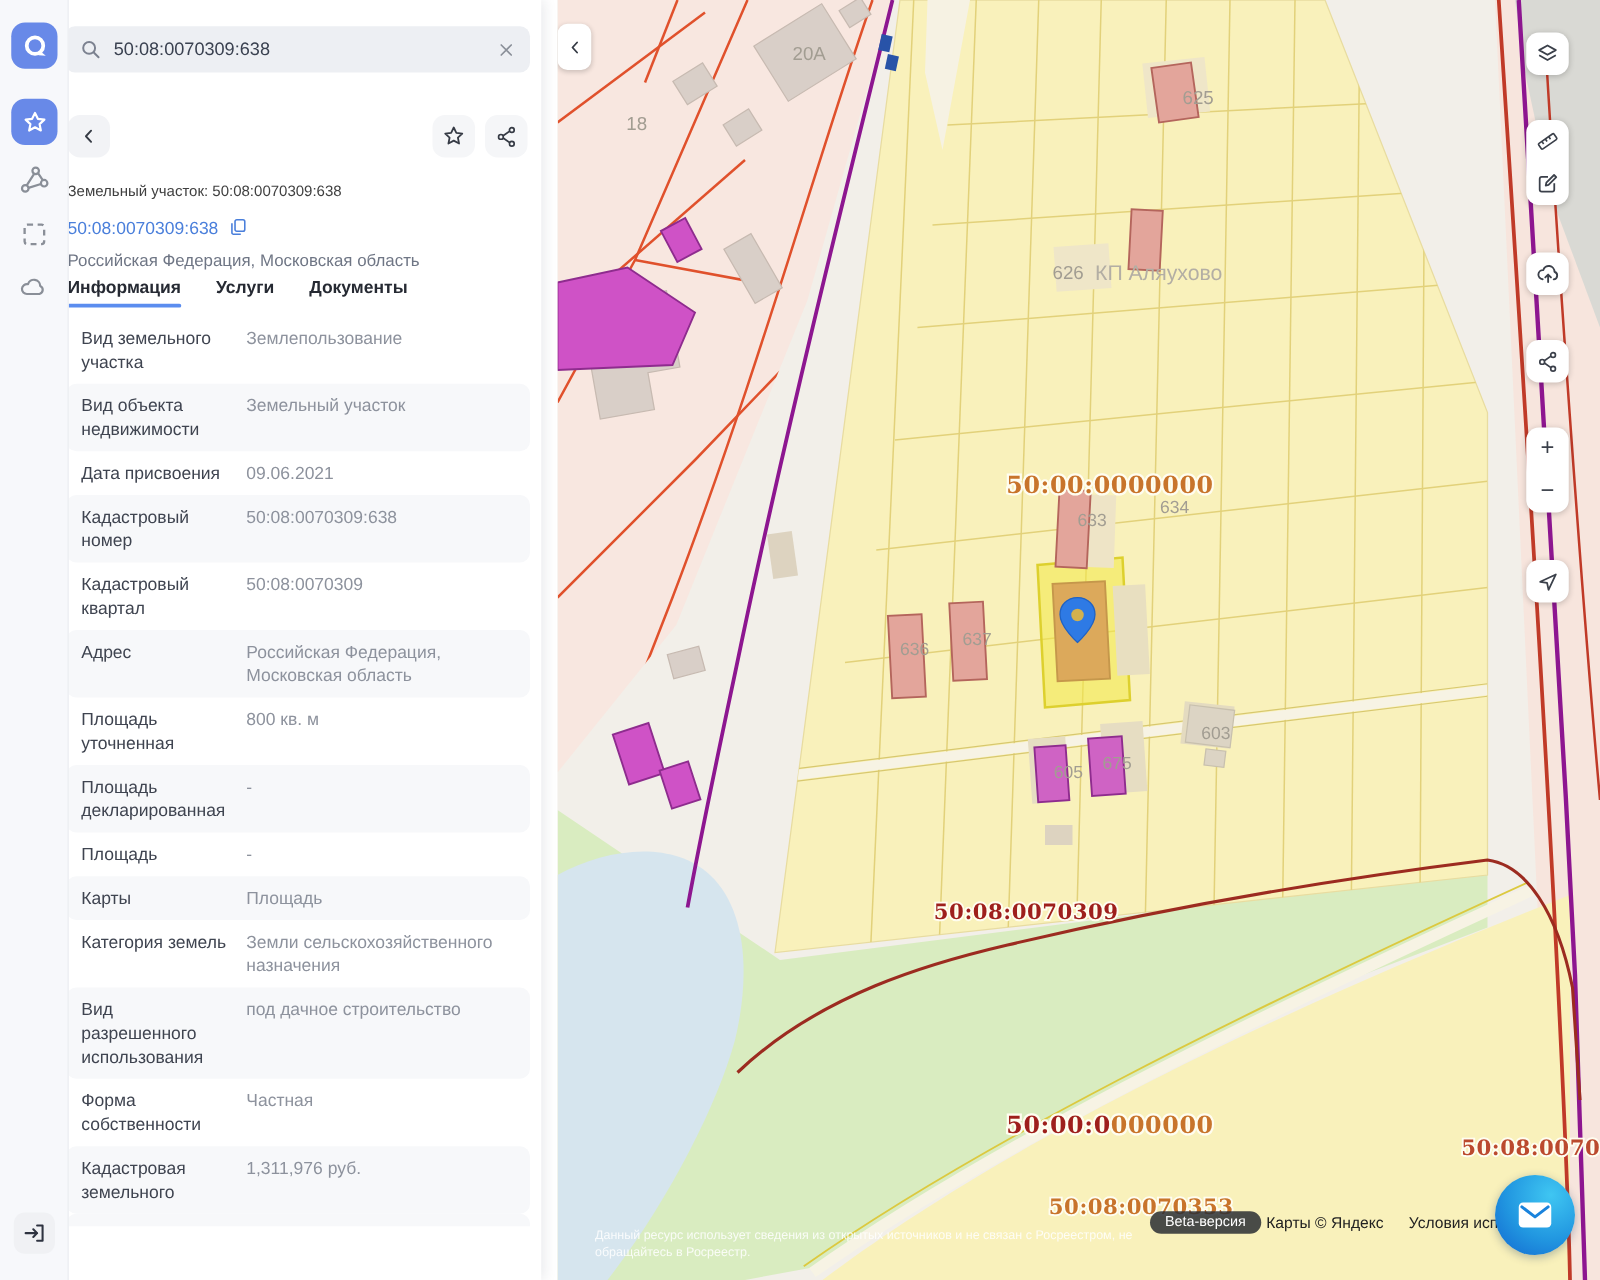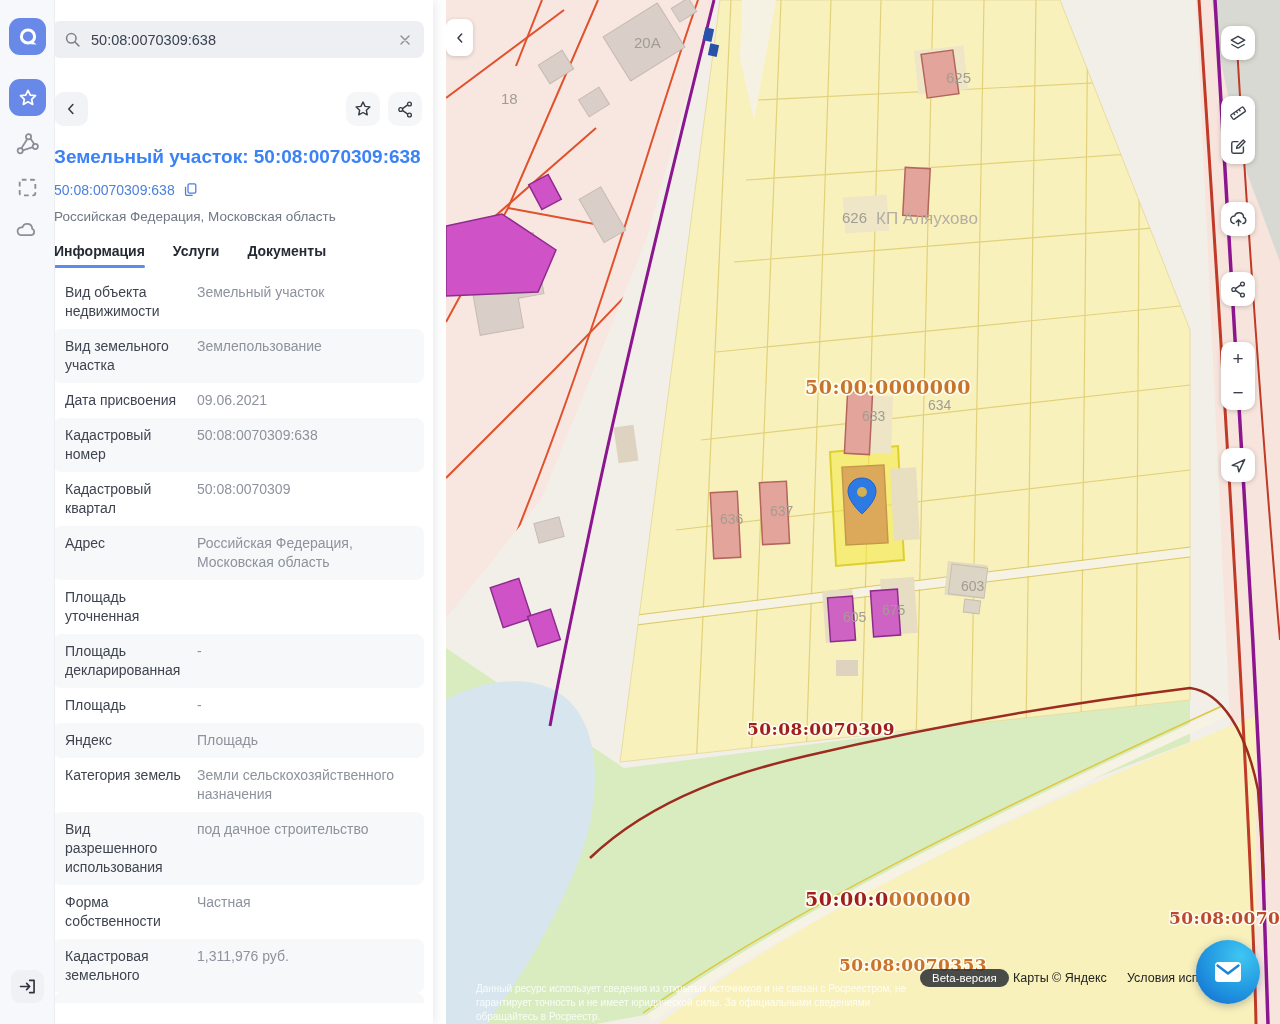--- a/index.html
+++ b/index.html
@@ -17,25 +17,25 @@
   .panel { position:absolute; left:42px; top:0; width:391px; height:1024px; background:#fff; z-index:30; box-shadow:2px 0 10px rgba(30,40,70,.10); }
   .search-wrap { margin:21px 9px 0 10px; height:37px; background:#edeff3; border-radius:8px; display:flex; align-items:center; padding:0 11px; }
   .search-wrap input { flex:1; border:none; outline:none; background:transparent; font:14.5px "Liberation Sans",sans-serif; color:#3a4150; margin-left:9px; }
   .clear-x { cursor:pointer; display:flex; }
 
   .panel-toolbar { margin:34px 11px 0 12px; display:flex; align-items:center; }
   .tb-btn { width:34px; height:34px; border-radius:10px; background:#f2f3f6; display:flex; align-items:center; justify-content:center; }
   .tb-spacer { flex:1; }
   .tb-btn + .tb-btn { margin-left:8px; }
 
-  .p-title { margin:20px 12px 0 12px; font-size:19px; font-weight:700; color:#3b82f6; }
+  .p-title { margin:20px 12px 0 12px; font-size:12px; font-weight:400; color:#404040; }
   .cad-link { margin:13px 12px 0 12px; display:flex; align-items:center; gap:7px; color:#4a7fdb; font-size:14px; }
   .p-region { margin:11px 12px 0 12px; color:#6f7685; font-size:13.5px; }
 
-  .tabs { margin:19px 12px 0 12px; display:flex; gap:28px; }
+  .tabs { margin:5px 12px 0 12px; display:flex; gap:28px; }
   .tab { font-size:14px; font-weight:700; color:#262a33; padding-bottom:9px; position:relative; cursor:pointer; }
   .tab.active::after { content:''; position:absolute; left:0; right:0; bottom:0; height:3px; border-radius:2px; background:#5b8def; }
 
   .rows { margin:7px 9px 0 11px; }
   .row { display:flex; padding:8px 12px; border-radius:8px; font-size:14px; line-height:19px; }
   .row:nth-child(even) { background:#f7f8fa; }
   .row .lbl { width:118px; flex-shrink:0; color:#3f4450; }
   .row .val { margin-left:14px; flex:1; color:#8d929d; }
   .row-partial { height:10px; background:#f7f8fa; border-radius:8px 8px 0 0; }
 
@@ -156,56 +156,57 @@
     <div class="p-region">Российская Федерация, Московская область</div>
 
     <div class="tabs">
       <div class="tab active">Информация</div>
       <div class="tab">Услуги</div>
       <div class="tab">Документы</div>
     </div>
 
     <div class="rows">
       <div class="row">
+          <div class="lbl">Вид земельного участка</div>
+          <div class="val">Землепользование</div>
+        </div>
+      <div class="row">
           <div class="lbl">Вид объекта недвижимости</div>
           <div class="val">Земельный участок</div>
         </div>
       <div class="row">
-          <div class="lbl">Вид земельного участка</div>
-          <div class="val">Землепользование</div>
-        </div>
-      <div class="row">
           <div class="lbl">Дата присвоения</div>
           <div class="val">09.06.2021</div>
         </div>
       <div class="row">
           <div class="lbl">Кадастровый номер</div>
           <div class="val">50:08:0070309:638</div>
         </div>
       <div class="row">
           <div class="lbl">Кадастровый квартал</div>
           <div class="val">50:08:0070309</div>
         </div>
       <div class="row">
           <div class="lbl">Адрес</div>
           <div class="val">Российская Федерация, Московская область</div>
         </div>
       <div class="row">
           <div class="lbl">Площадь уточненная</div>
+          <div class="val">800 кв. м</div>
         </div>
       <div class="row">
           <div class="lbl">Площадь декларированная</div>
           <div class="val">-</div>
         </div>
       <div class="row">
           <div class="lbl">Площадь</div>
           <div class="val">-</div>
         </div>
       <div class="row">
-          <div class="lbl">Яндекс</div>
+          <div class="lbl">Карты</div>
           <div class="val">Площадь</div>
         </div>
       <div class="row">
           <div class="lbl">Категория земель</div>
           <div class="val">Земли сельскохозяйственного назначения</div>
         </div>
       <div class="row">
           <div class="lbl">Вид разрешенного использования</div>
           <div class="val">под дачное строительство</div>
         </div>
@@ -420,21 +421,20 @@
     <div class="ctrl-card" style="top:448px">
       <div class="ctrl-btn">
         <svg width="20" height="20" viewBox="0 0 24 24" fill="none" stroke="#3b404a" stroke-width="1.7" stroke-linejoin="round">
           <path d="M5 12.5 L20 5.5 13 20.2 11.6 13.6 Z"></path>
         </svg>
       </div>
     </div>
 
     <div class="disclaimer">
       <div>Данный ресурс использует сведения из открытых источников и не связан с Росреестром, не</div>
-      <div>гарантирует точность и не имеет юридической силы. За официальными сведениями</div>
       <div>обращайтесь в Росреестр.</div>
     </div>
     <div class="beta-pill">Beta-версия</div>
     <div class="attr-maps">Карты © Яндекс</div>
     <div class="attr-terms">Условия испол</div>
 
     <div class="chat-btn">
       <svg width="28" height="22" viewBox="0 0 28 22">
         <rect x="1" y="1" width="26" height="20" rx="3.5" fill="#fff"></rect>
         <path d="M3.5 4.5 L14 12.5 24.5 4.5" fill="none" stroke="#1a83dc" stroke-width="2.4" stroke-linecap="round" stroke-linejoin="round"></path>

